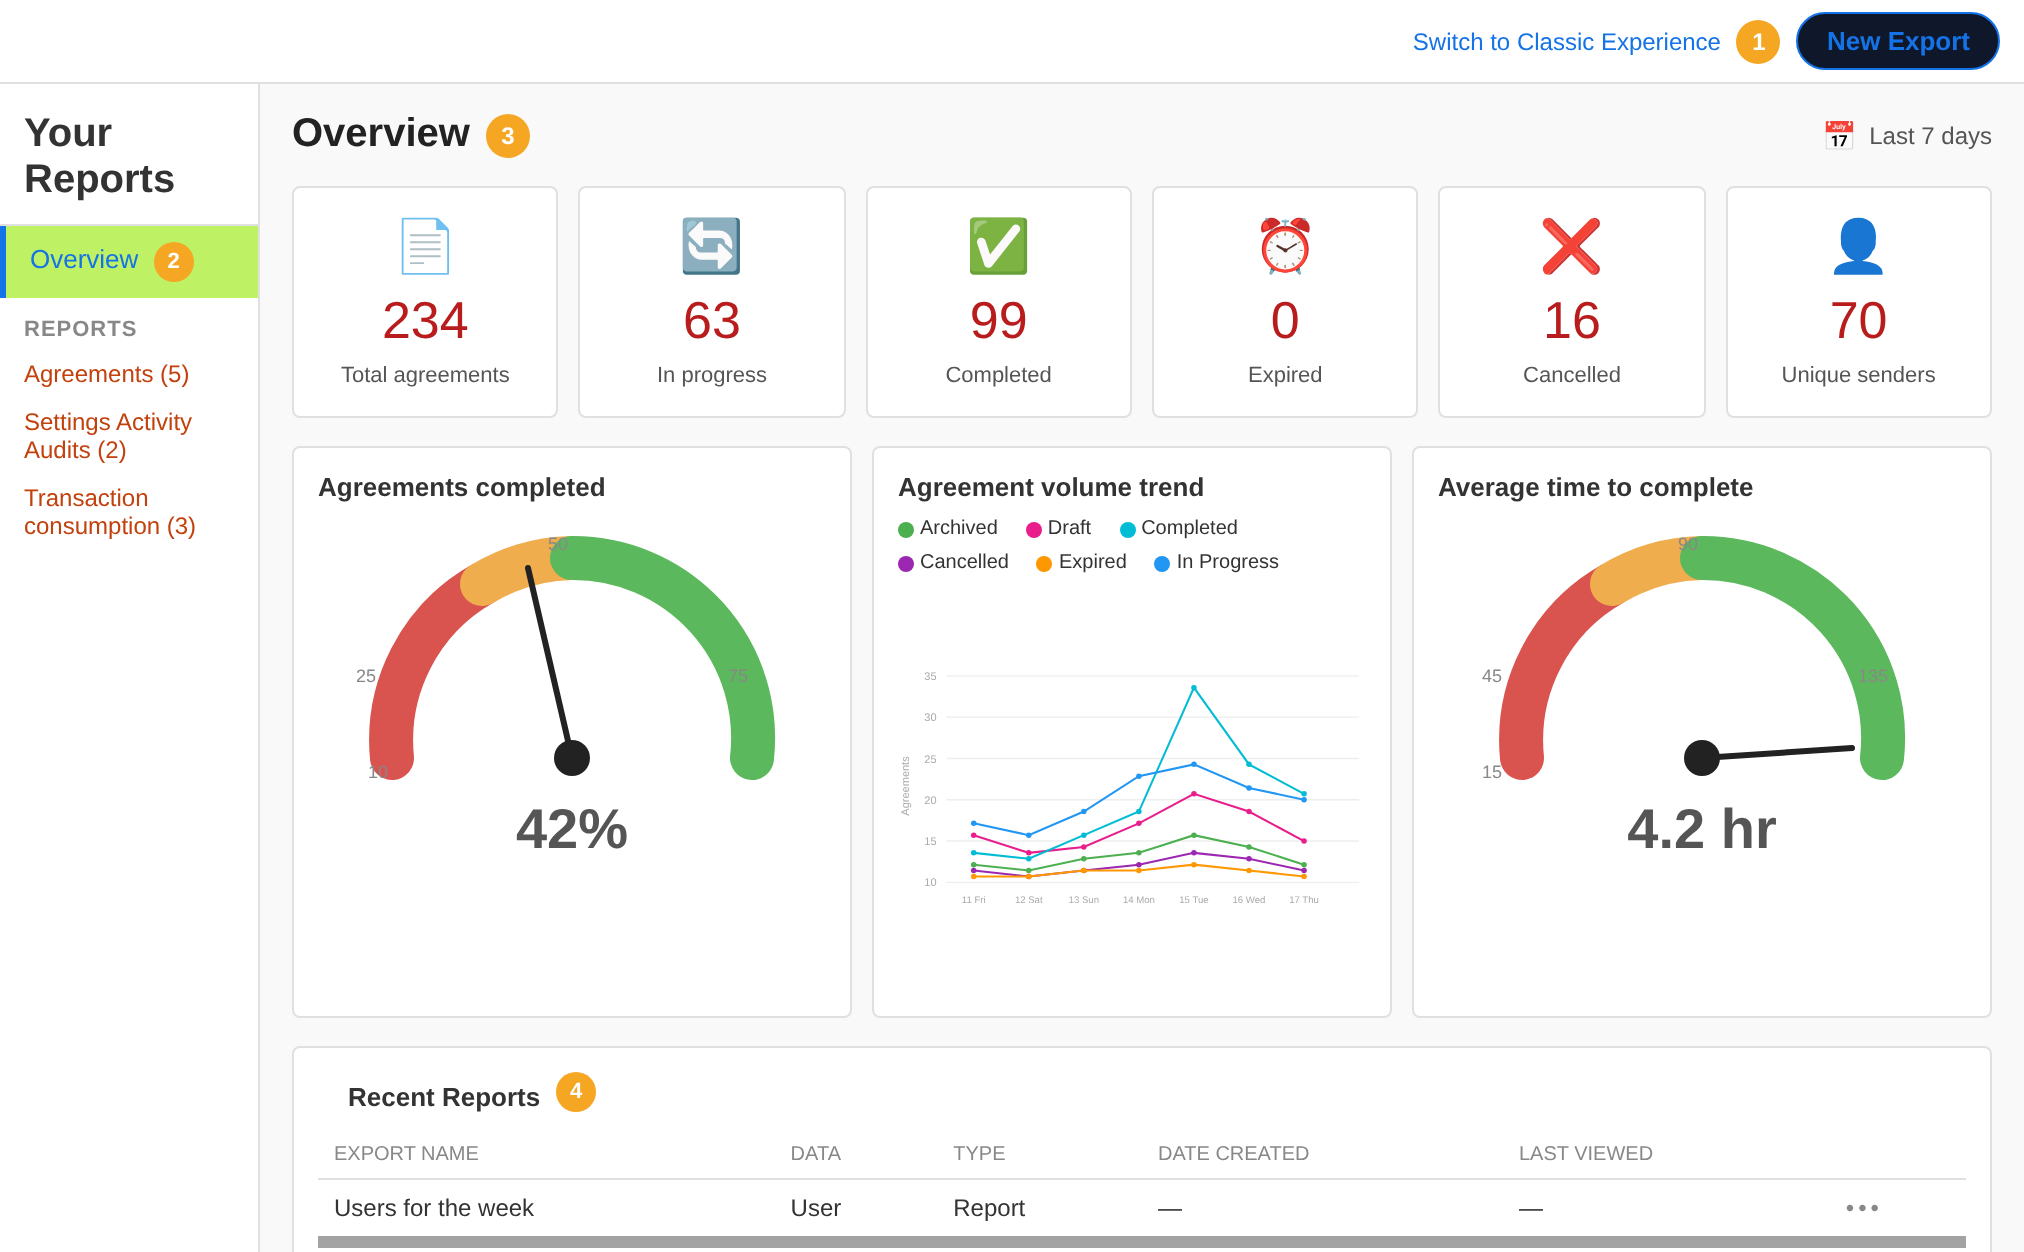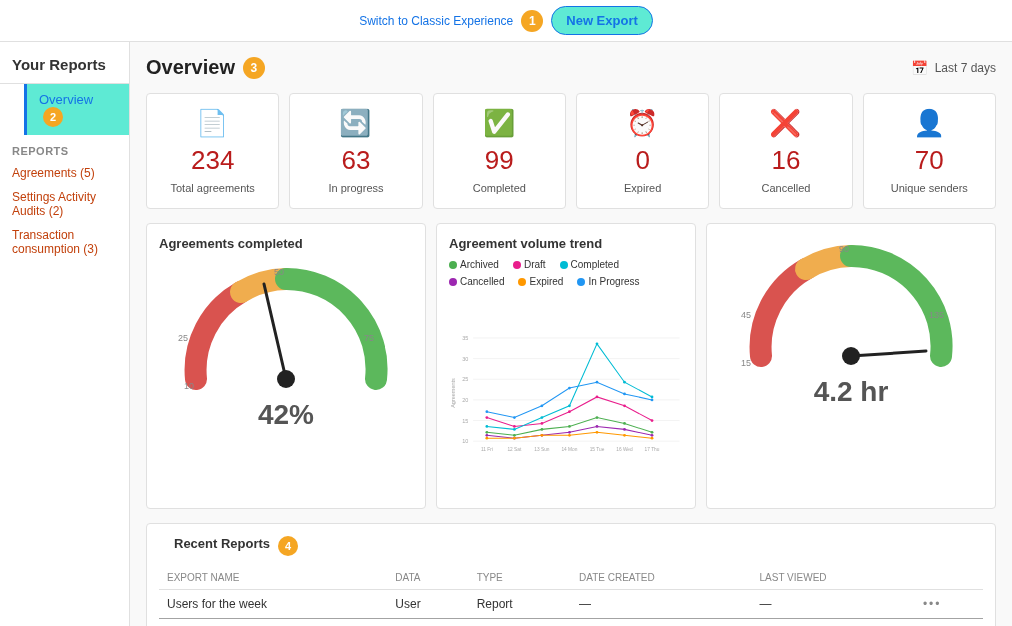--- a/index.html
+++ b/index.html
@@ -1,52 +1,52 @@
 <!DOCTYPE html>
 <html><head>
   <meta charset="utf-8">
   <style>
     * { box-sizing: border-box; margin: 0; padding: 0; }
     body { font-family: Arial, sans-serif; font-size: 13px; color: #333; background: #f4f4f4; }
 
     .top-bar {
-      display: flex; justify-content: center; align-items: center;
+      display: flex; justify-content: flex-end; align-items: center;
       padding: 6px 12px; background: #fff; border-bottom: 1px solid #e0e0e0;
       gap: 8px;
     }
     .switch-classic { color: #1473e6; text-decoration: none; font-size: 12px; }
     .circle-badge {
       width: 22px; height: 22px; background: #f5a623; border-radius: 50%;
       color: #fff; font-weight: bold; font-size: 12px;
       display: flex; align-items: center; justify-content: center;
     }
     .btn-new-export {
-      padding: 6px 14px; border: 1px solid #1473e6; background: #5eead4;
+      padding: 6px 14px; border: 1px solid #1473e6; background: #0f172a;
       color: #1473e6; border-radius: 16px; cursor: pointer; font-size: 13px; font-weight: bold;
     }
     .btn-new-report {
       padding: 6px 14px; border: none; background: #1473e6;
       color: #fff; border-radius: 16px; cursor: pointer; font-size: 13px; font-weight: bold;
     }
 
     .main-layout { display: flex; height: calc(626px - 34px); }
 
     .sidebar {
       width: 130px; min-width: 130px; background: #fff; border-right: 1px solid #e0e0e0;
       padding: 0;
     }
     .sidebar-title {
-      font-size: 15px; font-weight: bold; padding: 14px 12px 10px;
+      font-size: 20px; font-weight: bold; padding: 14px 12px 10px;
       border-bottom: 1px solid #e0e0e0;
     }
     .sidebar-nav-item {
       padding: 8px 12px; cursor: pointer; font-size: 13px;
     }
     .sidebar-nav-item.active {
-      background: #5eead4; color: #1473e6; border-left: 3px solid #1473e6; margin-left: 24px;
+      background: #bef264; color: #1473e6; border-left: 3px solid #1473e6;
     }
     .sidebar-section-label {
       font-size: 11px; font-weight: bold; color: #888; padding: 10px 12px 4px;
       text-transform: uppercase; letter-spacing: 0.5px;
     }
     .sidebar-link {
       display: block; padding: 5px 12px; color: #c2410c; font-size: 12px; cursor: pointer;
     }
 
     .content-area {
@@ -92,28 +92,28 @@
 
     
     .gauge-container { display: flex; flex-direction: column; align-items: center; }
     .gauge-value { font-size: 28px; font-weight: bold; color: #555; margin-top: -10px; }
 
     
     .recent-card {
       background: #fff; border: 1px solid #e0e0e0; border-radius: 4px; padding: 12px;
     }
     .recent-header {
-      display: flex; align-items: flex-start; gap: 8px; margin-bottom: 10px; padding-left: 15px;
+      display: flex; align-items: flex-end; gap: 8px; margin-bottom: 10px; padding-left: 15px;
     }
     .recent-title { font-size: 13px; font-weight: bold; }
     .table-wrap { width: 100%; }
     table { width: 100%; border-collapse: collapse; font-size: 12px; }
     th { text-align: left; padding: 6px 8px; color: #888; font-weight: normal;
          text-transform: uppercase; font-size: 10px; border-bottom: 1px solid #e0e0e0; }
-    td { padding: 7px 8px; border-bottom: 1px solid #a3a3a3; color: #333; }
+    td { padding: 7px 8px; border-bottom: 6px solid #a3a3a3; color: #333; }
     .more-icon { color: #888; letter-spacing: 2px; cursor: pointer; }
 
     
     svg.gauge { overflow: visible; }
     .legend { display: flex; flex-wrap: wrap; gap: 6px 14px; margin-bottom: 6px; font-size: 10px; }
     .legend-item { display: flex; align-items: center; gap: 3px; }
     .legend-dot { width: 8px; height: 8px; border-radius: 50%; }
   </style>
 </head>
 <body>
@@ -309,20 +309,21 @@
               <circle cx="135" cy="108.57142857142857" r="2" fill="#2196F3"></circle>
               <circle cx="175" cy="82.85714285714286" r="2" fill="#2196F3"></circle>
               <circle cx="215" cy="74.28571428571429" r="2" fill="#2196F3"></circle>
               <circle cx="255" cy="91.42857142857143" r="2" fill="#2196F3"></circle>
               <circle cx="295" cy="100" r="2" fill="#2196F3"></circle>
             </g>
         </svg>
       </div>
 
       <div class="chart-card avg-card">
+        <div class="chart-card-title">Average time to complete</div>
         <div class="gauge-container">
           <svg class="gauge" width="240" height="150" viewBox="0 0 240 150">
             <path d="M 30 120 A 90 90 0 0 1 75 33" stroke="#d9534f" stroke-width="22" fill="none" stroke-linecap="round"></path>
             <path d="M 75 33 A 90 90 0 0 1 120 20" stroke="#f0ad4e" stroke-width="22" fill="none" stroke-linecap="round"></path>
             <path d="M 120 20 A 90 90 0 0 1 210 120" stroke="#5cb85c" stroke-width="22" fill="none" stroke-linecap="round"></path>
             <text x="10" y="130" font-size="9" fill="#888">15</text>
             <text x="10" y="82" font-size="9" fill="#888">45</text>
             <text x="108" y="16" font-size="9" fill="#888">90</text>
             <text x="198" y="82" font-size="9" fill="#888">135</text>
 

